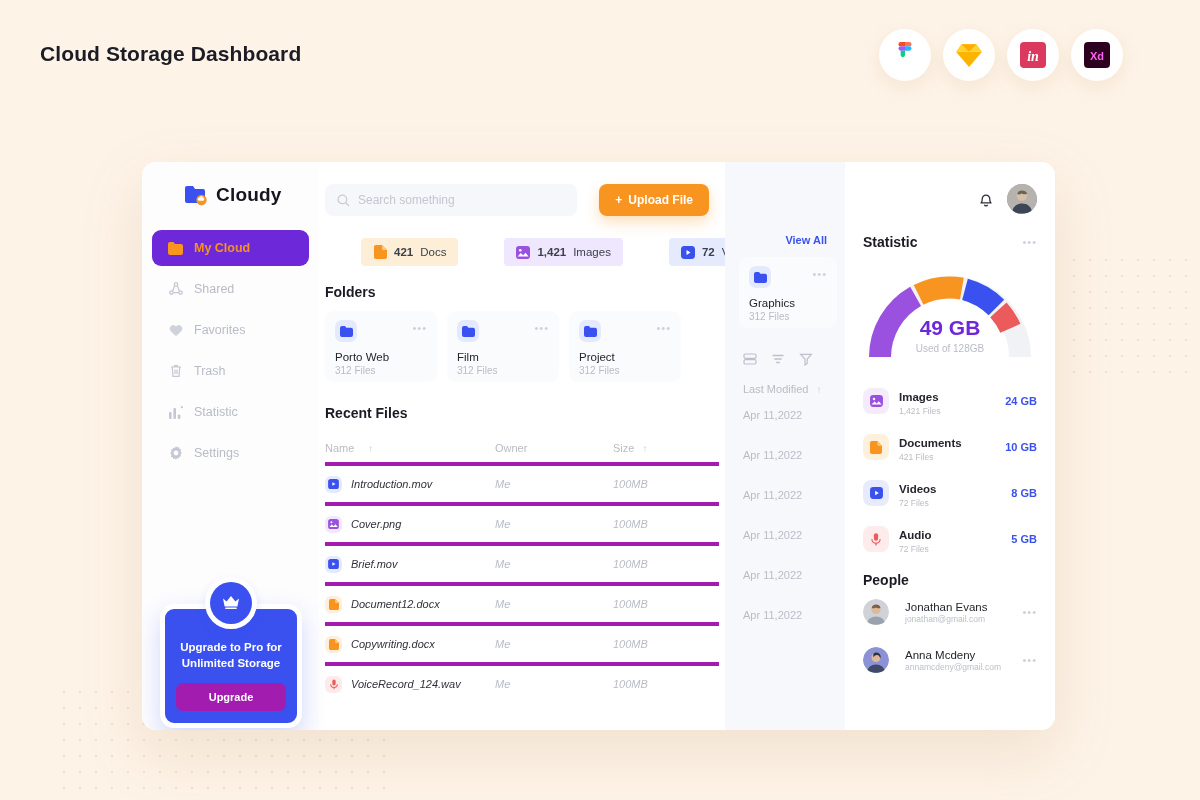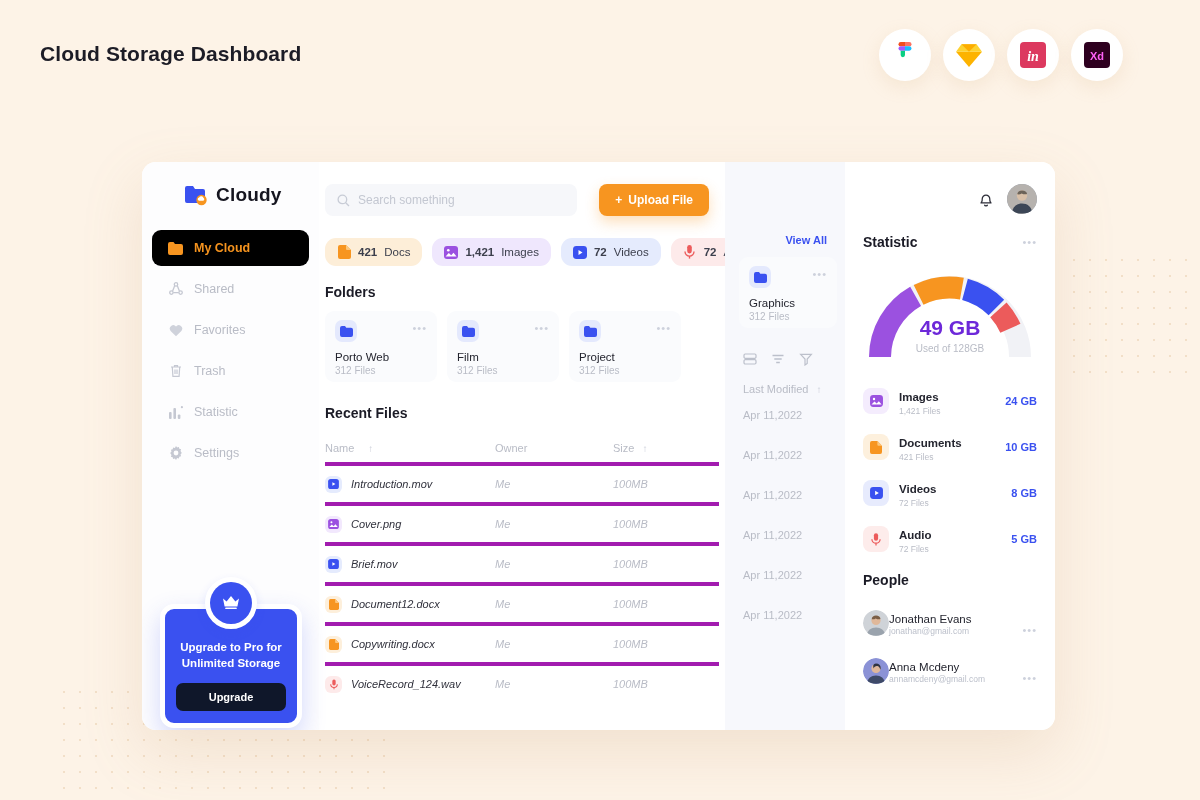--- a/index.html
+++ b/index.html
@@ -54,21 +54,21 @@
     width: 177px; flex: 0 0 177px; background: #fdfdfe;
     position: relative; padding-top: 22px;
   }
   #brand { display:flex; align-items:center; gap:8px; padding-left: 42px; margin-bottom: 24px; }
   #brand-name { font-size: 19px; font-weight: 700; color: #15151f; letter-spacing:.2px; }
   .nav-item {
     display: flex; align-items: center; gap: 11px;
     height: 36px; margin: 0 10px 5px 10px; padding-left: 16px;
     border-radius: 9px; font-size: 12.5px; color: #b9bcc6; cursor: pointer;
   }
-  .nav-item.active { background: #000000; color: #f5931e; font-weight: 600; }
+  .nav-item.active { background: #6d28d9; color: #f5931e; font-weight: 600; }
   .nav-icon { width: 15px; height: 15px; display:flex; align-items:center; justify-content:center; }
 
   
   #upgrade-card {
     position: absolute; left: 18px; bottom: 2px; width: 142px;
     background: #3a51f0; border-radius: 14px;
     border: 5px solid #ffffff;
     padding: 30px 11px 12px 11px; text-align: center;
     box-shadow: 0 10px 24px rgba(58,81,240,.22);
   }
@@ -77,21 +77,21 @@
     width: 52px; height: 52px; border-radius: 50%;
     background: #fff; border: 5px solid #fff;
     display:flex; align-items:center; justify-content:center;
     box-shadow: 0 4px 10px rgba(58,81,240,.14);
   }
   #crown-inner { width: 42px; height: 42px; border-radius:50%; background:#3a51f0;
                  display:flex;align-items:center;justify-content:center; }
   #upgrade-text { color:#fff; font-size: 11.5px; font-weight: 700; line-height: 1.45; margin-bottom: 11px; }
   #upgrade-button {
     display:block; width:100%; border:none; cursor:pointer;
-    background:#0f172a; color:#fff; font-size: 11px; font-weight: 700;
+    background:#a21caf; color:#fff; font-size: 11px; font-weight: 700;
     border-radius: 7px; padding: 8px 0; font-family: inherit;
   }
 
   
   #center { flex: 1 1 auto; position: relative; padding: 22px 0 0 0; min-width: 0; }
   #search-row { display:flex; align-items:center; gap: 22px; padding: 0 16px 0 6px; }
   #search-box {
     flex: 1 1 auto; height: 32px; background: #f6f7fa; border-radius: 8px;
     display:flex; align-items:center; gap: 8px; padding: 0 12px;
   }
@@ -105,22 +105,22 @@
     height: 32px; border-radius: 8px; padding: 0 16px;
     font-size: 12px; font-weight: 700; font-family: inherit;
     display:flex; align-items:center; gap: 6px;
     box-shadow: 0 6px 14px rgba(247,149,32,.3);
   }
 
   
   #chips { display:flex; gap: 10px; padding: 22px 6px 0 6px; }
   .chip {
     display:flex; align-items:center; gap: 7px;
-    height: 28px; border-radius: 11px; padding: 0 12px;
-    font-size: 11.5px; color:#3c3f4c; white-space: nowrap;
+    height: 28px; border-radius: 4px; padding: 0 12px;
+    font-size: 11.5px; color:#3c3f4c; white-space: nowrap; margin-left: 36px;
   }
   .chip b { font-weight: 700; }
   .chip-ic { width: 14px; height: 14px; display:flex; align-items:center; justify-content:center; }
 
   .section-title { font-size: 14px; font-weight: 700; color: #1b1b26; }
 
   
   #folders-head { display:flex; align-items:baseline; padding: 18px 6px 0 6px; }
   #folders { display:flex; gap: 10px; padding: 11px 6px 0 6px; }
   .folder-card {
@@ -166,21 +166,21 @@
   #gauge-value { font-size: 21px; font-weight: 700; color:#6d28d9; }
   #gauge-sub { font-size: 10px; color:#b9bcc6; margin-top: 3px; }
 
   .stat-row { display:flex; align-items:center; gap: 10px; height: 46px; }
   .stat-ic { width: 26px; height: 26px; border-radius: 8px; display:flex; align-items:center; justify-content:center; flex:0 0 26px;}
   .stat-name { font-size: 11.5px; color:#24252f; font-weight: 600; }
   .stat-files { font-size: 8.5px; color:#b9bcc6; margin-top: 1px; }
   .stat-size { margin-left:auto; font-size: 11px; font-weight: 700; color:#3a51f0; }
 
   #people-title { font-size: 14px; font-weight:700; color:#1b1b26; margin-top: 10px; }
-  .person-row { display:flex; align-items:flex-end; gap: 0; height: 48px; }
+  .person-row { display:flex; align-items:center; gap: 16px; height: 48px; }
   .avatar-sm { width: 26px; height: 26px; border-radius: 50%; flex:0 0 26px; overflow:hidden; }
   .person-name { font-size: 11.5px; color:#24252f; }
   .person-mail { font-size: 8.5px; color:#bcc0cb; margin-top: 1px; }
   .person-dots { margin-left:auto; color:#cdd1dc; font-size: 11px; letter-spacing:1px; cursor:pointer; }
 
   
   #hdr-right { position:absolute; right: 18px; top: 22px; display:flex; align-items:center; gap: 13px; }
   #avatar-lg { width: 30px; height: 30px; border-radius: 50%; overflow:hidden; background:#9aa0ab; }
 </style>
 </head>

